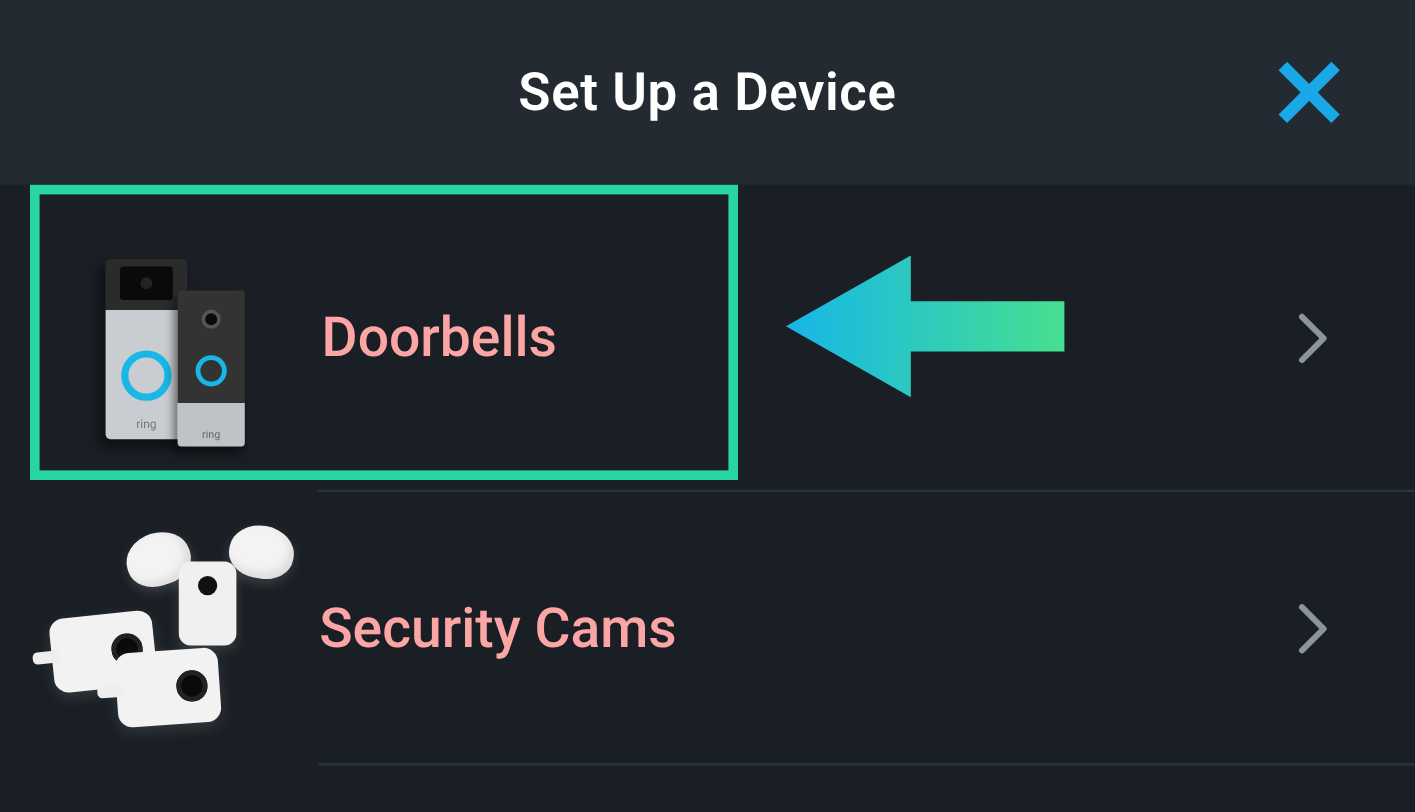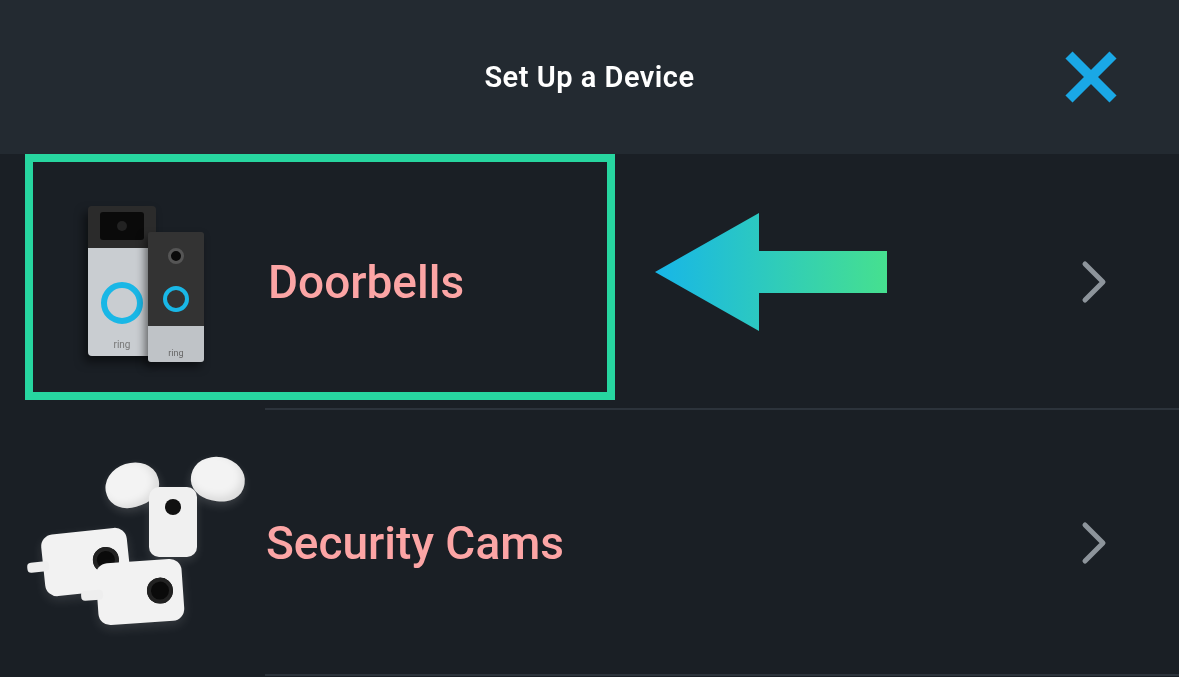--- a/index.html
+++ b/index.html
@@ -13,21 +13,21 @@
   }
   .header {
     height: 154px;
     background: #232a31;
     display: flex;
     align-items: center;
     justify-content: center;
     position: relative;
   }
   .header-title {
-    font-size: 29px;
+    font-size: 44px;
     font-weight: 600;
     color: #ffffff;
     letter-spacing: 0.5px;
   }
   .close-btn {
     position: absolute;
     right: 56px;
     top: 50%;
     transform: translateY(-50%);
     cursor: pointer;
@@ -61,21 +61,21 @@
     height: 246px;
     border: 8px solid #27d6a0;
     pointer-events: none;
   }
 
   .thumb {
     width: 220px;
     height: 180px;
     margin-left: 48px;
     display: flex;
-    align-items: flex-start;
+    align-items: flex-end;
     justify-content: center;
     position: relative;
   }
 
   .label {
     font-size: 46px;
     font-weight: 500;
     color: #fca5a5;
     margin-left: 0px;
     flex: 0 0 auto;
@@ -239,21 +239,21 @@
     </div>
 
     <div class="chevron">
       <svg width="28" height="44" viewBox="0 0 28 44">
         <polyline points="4,4 22,22 4,40" fill="none" stroke="#8d949b" stroke-width="5" stroke-linecap="round" stroke-linejoin="round"></polyline>
       </svg>
     </div>
     <div class="divider"></div>
   </div>
 
-  <div class="row" style="height:266px;border-radius:24px;">
+  <div class="row" style="height:228px;border-radius:24px;">
     <div class="row-inner">
       <div class="thumb" style="margin-left:30px; width:236px;">
         <div class="cam-group">
           <div class="flood">
             <div class="bulb-l"></div>
             <div class="bulb-r"></div>
             <div class="body"></div>
           </div>
           <div class="spot1"></div>
           <div class="spot2"></div>

